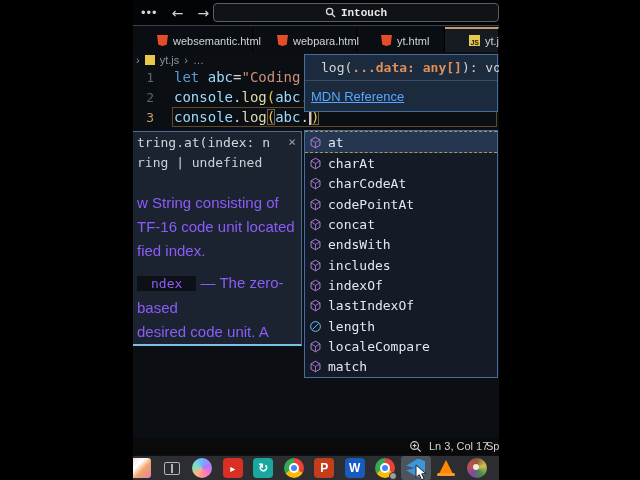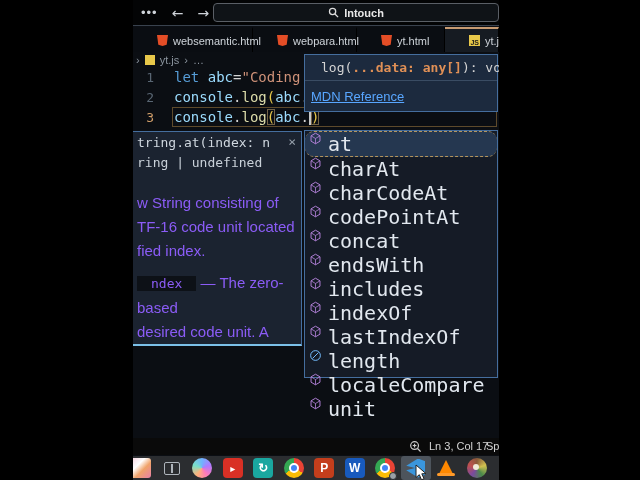--- a/index.html
+++ b/index.html
@@ -7,21 +7,21 @@
   .stage { position:relative; width:640px; height:480px; background:#000; overflow:hidden;
            font-family:"Liberation Sans", sans-serif; }
   .screen { position:absolute; left:133px; top:0; width:366px; height:480px; background:#0b0e13; overflow:hidden; }
 
   
   .topbar { position:absolute; left:0; top:0; width:100%; height:26px; background:#030405;
             display:flex; align-items:center; border-bottom:1px solid #39424e; }
   .tb-menu { color:#cfd4da; font-size:13px; letter-spacing:1px; margin-left:8px; }
   .tb-arrow { color:#cfd4da; font-size:14px; margin-left:14px; font-family:"DejaVu Sans", sans-serif; }
   .searchbox { position:absolute; left:80px; top:3px; width:286px; height:19px; background:#0f1317;
-               border:1px solid #5a5f66; border-radius:4px; display:flex; align-items:center; justify-content:center; gap:5px; }
+               border:1px solid #5a5f66; border-radius:4px; display:flex; align-items:center; justify-content:center; gap:5px;font-family:Liberation Mono, monospace; }
   .searchbox span { color:#e8e8e8; font-size:11px; font-weight:bold; }
 
   
   .tabbar { position:absolute; left:0; top:27px; width:100%; height:25px; background:#0a0d12; display:flex; }
   .tab { height:100%; display:flex; align-items:center; gap:5px; padding-left:24px;
          font-size:11px; color:#cfd4da; border-right:1px solid #000; border-top:2px solid transparent; }
   .tab.active { background:#161b22; border-top:2px solid #c89b72; }
   .fi { width:11px; height:11px; flex:0 0 auto; }
   .fi-html { background:#e44d26; clip-path:polygon(0 0,100% 0,88% 88%,50% 100%,12% 88%); position:relative; }
   .fi-js { background:#e8c84a; color:#1a1a1a; font-size:7px; font-weight:bold; display:flex; align-items:flex-end; justify-content:flex-end; padding:0 1px; font-family:"Liberation Sans",sans-serif; }
@@ -61,22 +61,22 @@
                 font-family:"DejaVu Sans Mono", monospace; font-size:13px; color:#cfd7df; height:20px; }
   .docs-close { color:#98a2ad; font-size:13px; margin-right:5px; line-height:13px; }
   .docs-type { font-family:"DejaVu Sans Mono", monospace; font-size:13px; color:#c9d1d9; height:22px; }
   .docs-gap1 { height:14px; } .docs-gap2 { height:8px; }
   .docs-p { font-size:15px; color:#8b5cf6; line-height:24px; }
   .docs-code { background:#0d1117; font-family:"DejaVu Sans Mono", monospace; font-size:13px; padding:0 14px; }
 
   
   .suggest { position:absolute; left:171px; top:130px; width:194px; height:248px; background:#151b26;
              border:1px solid #456e9e; z-index:5; display:flex; flex-direction:column; }
-  .sg-row { flex:1 1 0; display:flex; align-items:flex-start; gap:6px; padding-left:4px;
-            font-family:"DejaVu Sans Mono", monospace; font-size:20px; color:#e2e8ef;border-radius:9px; }
+  .sg-row { flex:1 1 0; display:flex; align-items:center; gap:6px; padding-left:4px;
+            font-family:"DejaVu Sans Mono", monospace; font-size:13px; color:#e2e8ef; }
   .sg-row.sel { background:#253750; border-top:1px dashed rgba(205,165,95,.85); border-bottom:1px dashed rgba(205,165,95,.85); }
   .kind-icon { width:13px; height:13px; flex:0 0 auto; }
 
   
   .statusbar { position:absolute; left:0; top:438px; width:100%; height:17px; background:#0a0a0a; }
   .sb-zoom { position:absolute; left:276px; top:2px; }
   .sb-pos { position:absolute; left:296px; top:2px; color:#d4d4d4; font-size:11px; }
   .sb-sp  { position:absolute; left:353px; top:2px; color:#d4d4d4; font-size:11px; }
 
   
@@ -266,21 +266,21 @@
             <path d="M8 1.5l5.5 3.2v6.6L8 14.5l-5.5-3.2V4.7z" fill="none" stroke="#b180d7" stroke-width="1.2"></path>
             <path d="M8 8v6.5M8 8L2.5 4.7M8 8l5.5-3.3" fill="none" stroke="#b180d7" stroke-width="1"></path>
           </svg>
         <span>localeCompare</span>
       </div>
       <div class="sg-row">
         <svg class="kind-icon" viewBox="0 0 16 16">
             <path d="M8 1.5l5.5 3.2v6.6L8 14.5l-5.5-3.2V4.7z" fill="none" stroke="#b180d7" stroke-width="1.2"></path>
             <path d="M8 8v6.5M8 8L2.5 4.7M8 8l5.5-3.3" fill="none" stroke="#b180d7" stroke-width="1"></path>
           </svg>
-        <span>unit</span>
+        <span>match</span>
       </div>
     </div>
 
     <div class="statusbar">
       <svg class="sb-zoom" width="13" height="13" viewBox="0 0 14 14">
         <circle cx="6" cy="6" r="4.2" fill="none" stroke="#cccccc" stroke-width="1.3"></circle>
         <line x1="4" y1="6" x2="8" y2="6" stroke="#cccccc" stroke-width="1.2"></line>
         <line x1="6" y1="4" x2="6" y2="8" stroke="#cccccc" stroke-width="1.2"></line>
         <line x1="9.2" y1="9.2" x2="12.5" y2="12.5" stroke="#cccccc" stroke-width="1.4"></line>
       </svg>

